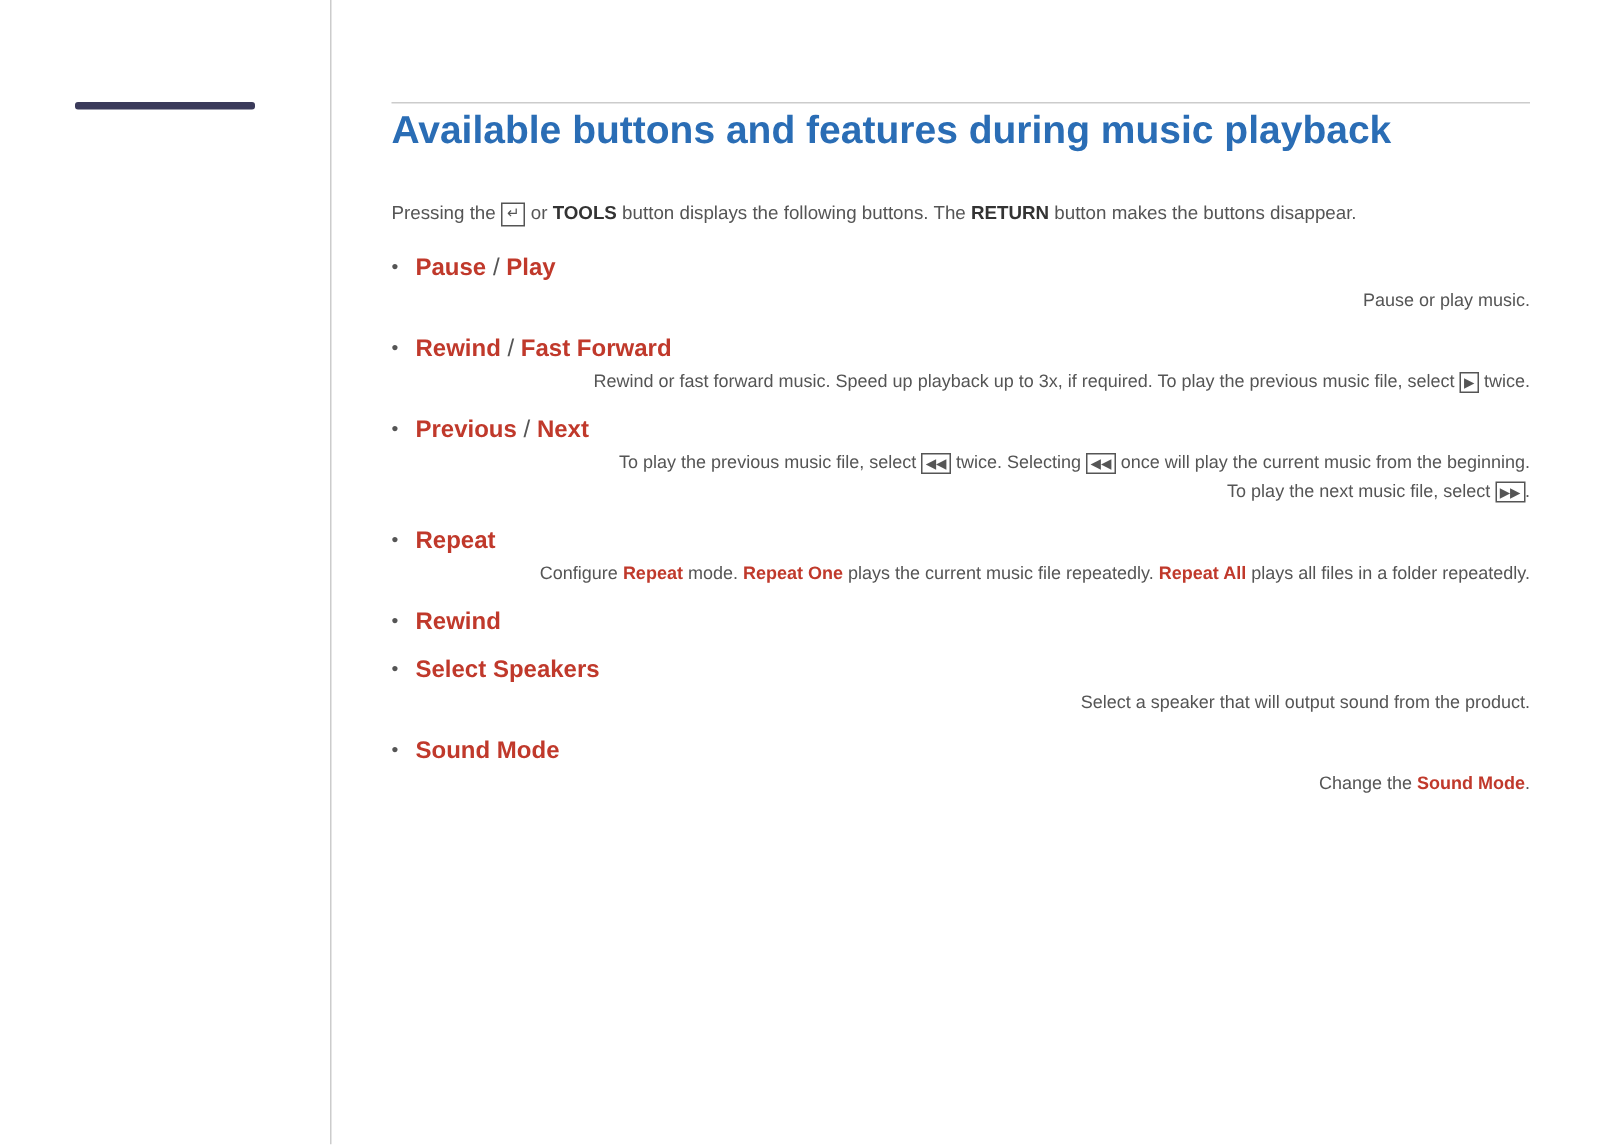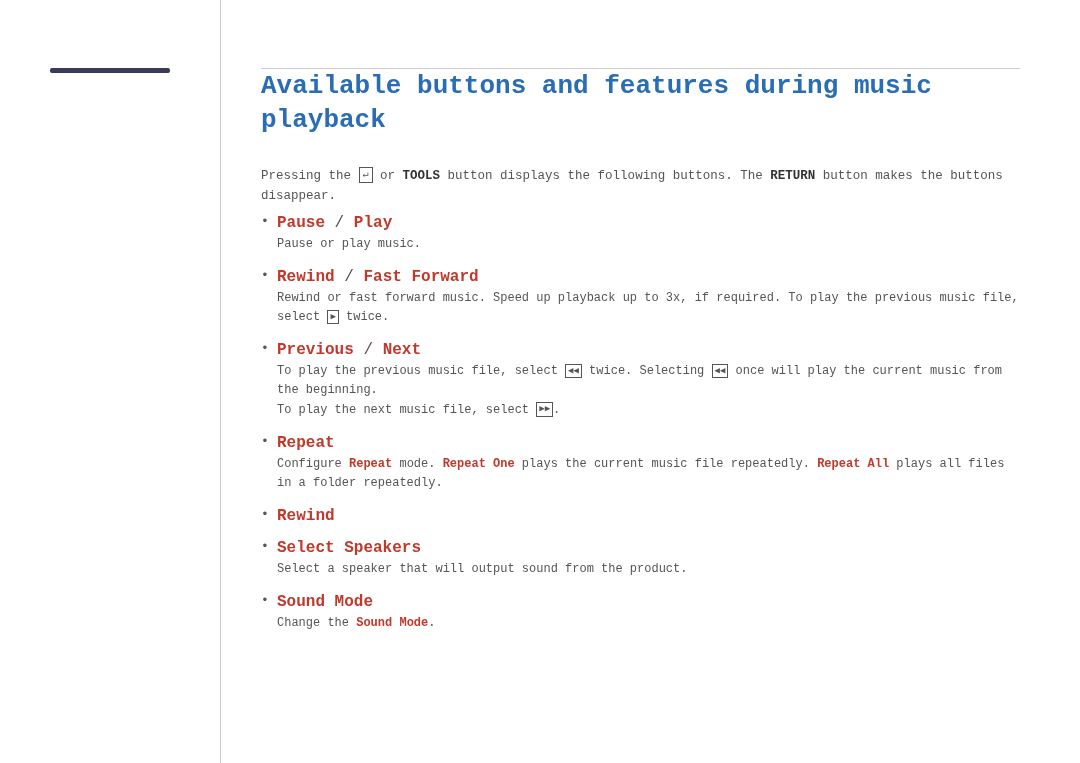--- a/index.html
+++ b/index.html
@@ -1,19 +1,18 @@
 <!DOCTYPE html>
 <html><head>
   <meta charset="utf-8">
   <style>
     * {
       margin: 0;
       padding: 0;
       box-sizing: border-box;
-      font-family: Liberation Mono, monospace;
     }
 
     body {
       width: 1080px;
       height: 763px;
       background: #ffffff;
       font-family: 'Arial', sans-serif;
       font-size: 13px;
       color: #333333;
       overflow: hidden;
@@ -63,21 +62,21 @@
       font-weight: bold;
       color: #2a6db5;
       margin-bottom: 28px;
       margin-top: 10px;
       line-height: 1.3;
     }
 
     .intro-text {
       font-size: 12.5px;
       color: #555555;
-      margin-bottom: 8px;
+      margin-bottom: 18px;
       line-height: 1.6;
     }
 
     .intro-text .tools-bold {
       font-weight: bold;
       color: #333333;
     }
 
     .intro-text .return-bold {
       font-weight: bold;
@@ -123,20 +122,21 @@
 
     .item-title .separator {
       color: #555555;
       font-weight: normal;
     }
 
     .item-desc {
       font-size: 12px;
       color: #555555;
       line-height: 1.6;
+      text-align: right;
     }
 
     .item-desc .highlight {
       font-weight: bold;
       color: #c0392b;
     }
 
     .item-desc .icon-inline {
       display: inline-block;
       border: 1px solid #555;

